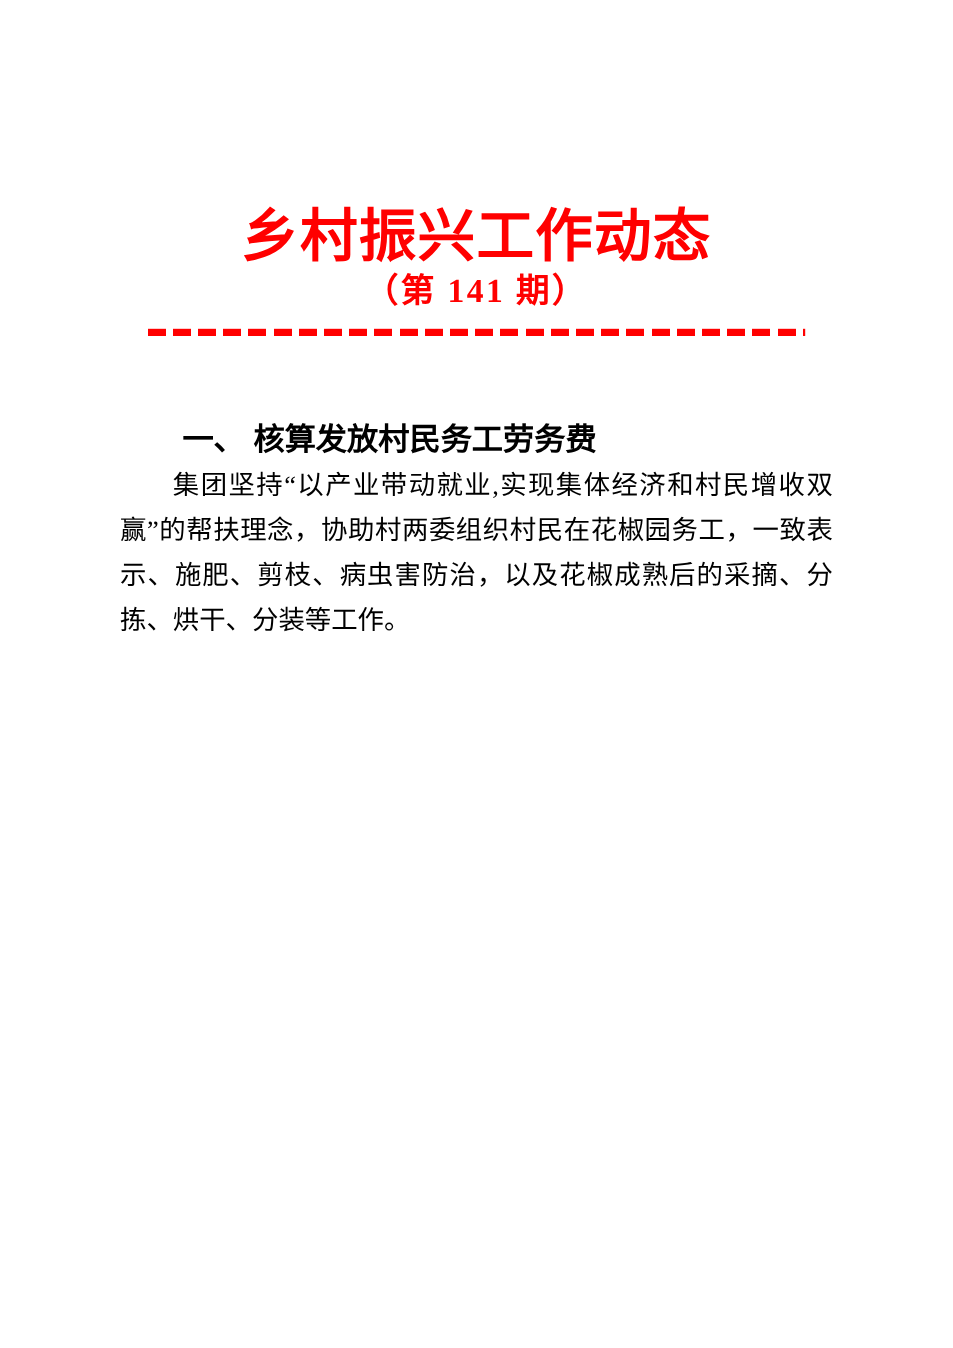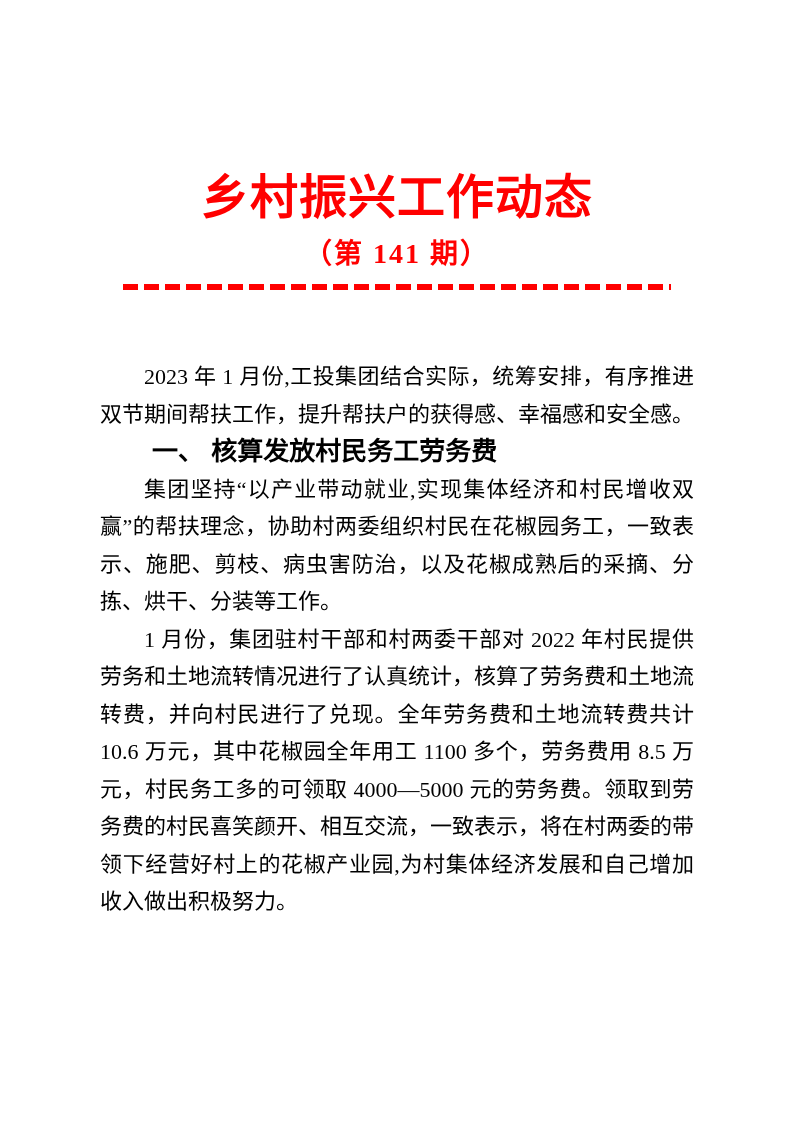--- a/index.html
+++ b/index.html
@@ -23,21 +23,20 @@
   .doc-title {
     margin: 0;
     color: var(--accent, #FF0000);
     font-size: 48px;
     line-height: 56px;
     font-weight: bold;
     letter-spacing: 1px;
     font-family: "Liberation Serif", "DejaVu Serif", serif;
   }
   .doc-issue {
-    margin-top: 10px;
     color: var(--accent, #FF0000);
     font-size: 28px;
     line-height: 36px;
     font-weight: bold;
     letter-spacing: 2px;
   }
   .dashed-divider {
     width: 548px;
     height: 6px;
     margin: 12px auto 0 auto;
@@ -75,19 +74,17 @@
 
 <div class="page">
 
   <div class="masthead">
     <h1 class="doc-title">乡村振兴工作动态</h1>
     <div class="doc-issue">（第 141 期）</div>
     <div class="dashed-divider"></div>
   </div>
 
   <div class="content">
-    <p class="para">2023 年 1 月份,工投集团结合实际，统筹安排，有序推进双节期间帮扶工作，提升帮扶户的获得感、幸福感和安全感。</p>
     <h2 class="section-heading">一、 核算发放村民务工劳务费</h2>
     <p class="para">集团坚持“以产业带动就业,实现集体经济和村民增收双赢”的帮扶理念，协助村两委组织村民在花椒园务工，一致表示、施肥、剪枝、病虫害防治，以及花椒成熟后的采摘、分拣、烘干、分装等工作。</p>
-    <p class="para">1 月份，集团驻村干部和村两委干部对 2022 年村民提供劳务和土地流转情况进行了认真统计，核算了劳务费和土地流转费，并向村民进行了兑现。全年劳务费和土地流转费共计 10.6 万元，其中花椒园全年用工 1100 多个，劳务费用 8.5 万元，村民务工多的可领取 4000—5000 元的劳务费。领取到劳务费的村民喜笑颜开、相互交流，一致表示，将在村两委的带领下经营好村上的花椒产业园,为村集体经济发展和自己增加收入做出积极努力。</p>
   </div>
 
 </div>
 
 </body></html>

